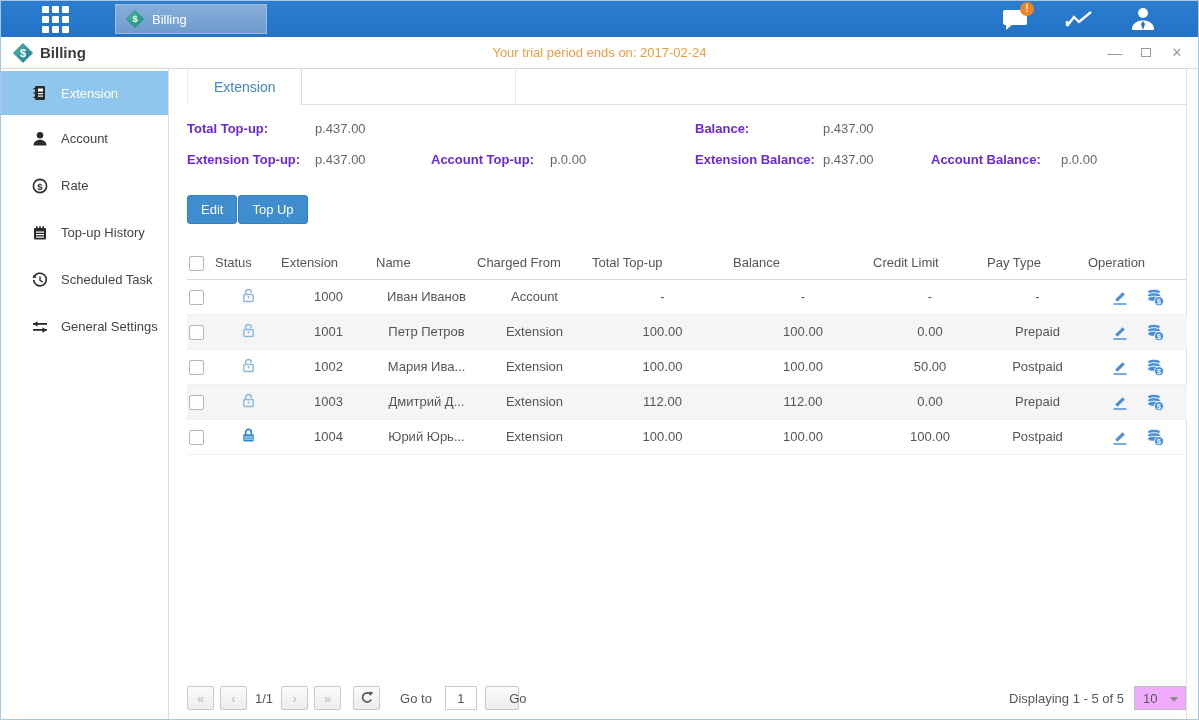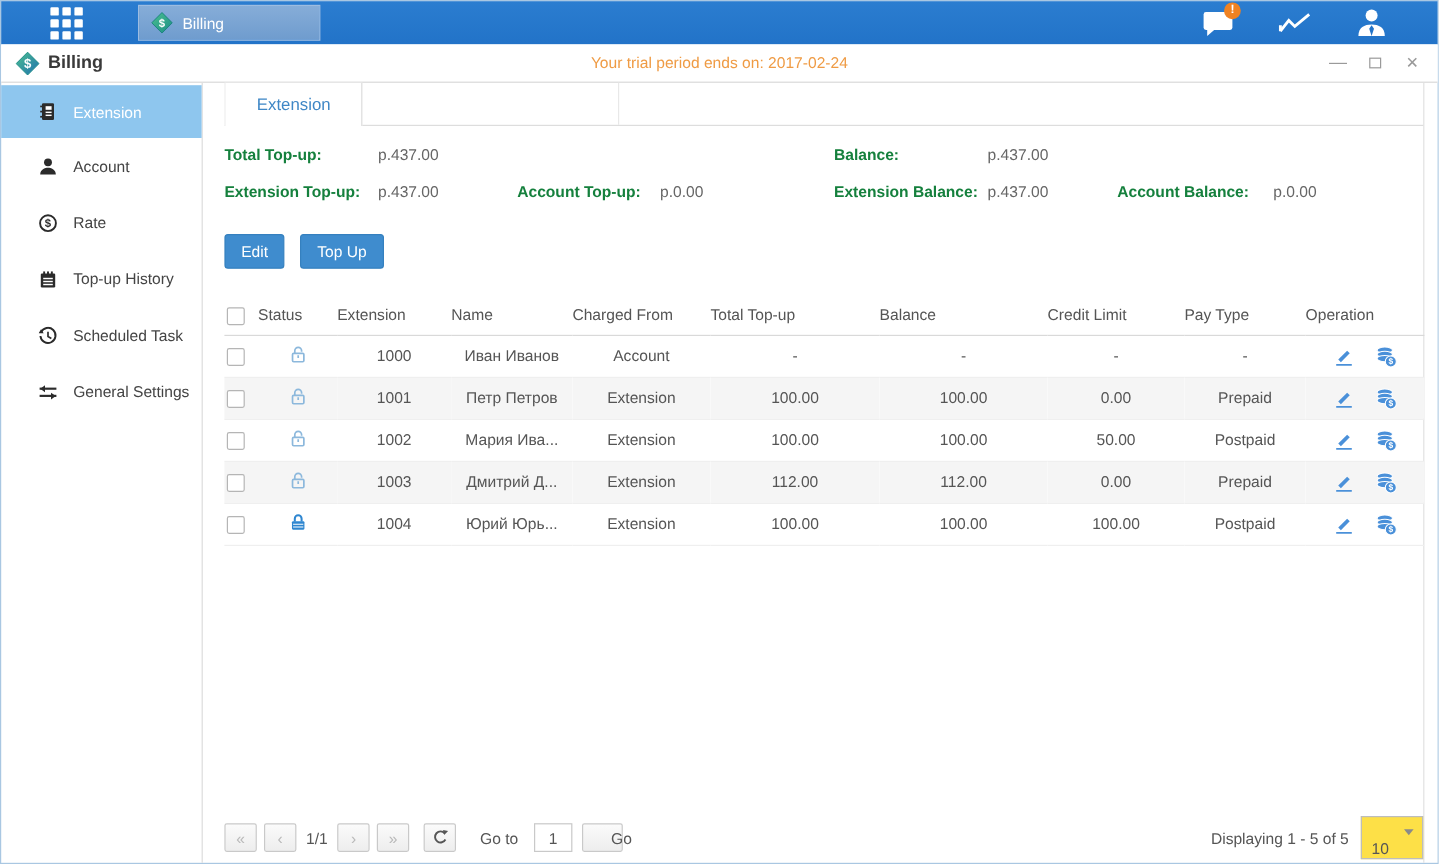--- a/index.html
+++ b/index.html
@@ -36,23 +36,23 @@
   .content-wrap { margin-left:18px; width:1000px; height:100%; border-right:1px solid #e2e2e2; display:flex; flex-direction:column; }
 
   
   .tabstrip { height:36px; border-bottom:1px solid #ddd; position:relative; flex-shrink:0; }
   .tab { display:inline-block; height:36px; line-height:36px; padding:0 26px; background:#fff; border-right:1px solid #ddd; border-left:1px solid #eee; color:#3f87c6; font-size:14px; position:relative; top:1px; margin-top:-1px; cursor:pointer; }
   .strip-divider { position:absolute; left:328px; top:0; width:1px; height:35px; background:#e8e8e8; }
 
   
   .panel { position:relative; flex:1; }
   .summary { position:relative; height:60px; margin-top:16px; font-size:13px; }
-  .s-label { position:absolute; font-weight:bold; color:#15803d; white-space:nowrap; }
+  .s-label { position:absolute; font-weight:bold; color:#6d28d9; white-space:nowrap; }
   .s-value { position:absolute; color:#666; white-space:nowrap; }
-  .actions { margin-top:14px; display:flex; gap:13px; }
+  .actions { margin-top:14px; display:flex; gap:1px; }
   .btn-primary { min-width:46px; height:29px; padding:0 13px; background:#3f8cce; border:1px solid #3580bf; border-radius:3px; color:#fff; font-size:13px; cursor:pointer; font-family:inherit; }
 
   
   table { border-collapse:collapse; table-layout:fixed; width:1000px; margin-top:23px; font-size:13px; }
   th { font-weight:normal; color:#555; height:32px; text-align:left; border-bottom:1px solid #d9d9d9; }
   td { height:35px; text-align:center; color:#555; border-bottom:1px solid #efefef; overflow:hidden; white-space:nowrap; }
   tbody tr:nth-child(even) { background:#f5f5f5; }
   .cb { width:15px; height:15px; border:1px solid #b5b5b5; border-radius:2px; background:#fff; display:inline-block; vertical-align:middle; cursor:pointer; }
   th.col-cb, td.col-cb { text-align:left; padding-left:2px; }
   .op-icons { display:flex; justify-content:center; align-items:center; gap:16px; }
@@ -63,21 +63,21 @@
 
   
   .pagination { position:absolute; left:0; right:0; bottom:8px; height:26px; display:flex; align-items:center; font-size:13px; color:#555; }
   .pg-btn { width:27px; height:24px; background:linear-gradient(180deg,#fbfbfb,#ededed); border:1px solid #c9c9c9; border-radius:2px; display:flex; align-items:center; justify-content:center; color:#b9b9b9; font-size:13px; margin-right:6px; cursor:pointer; }
   .pg-ind { margin:0 8px 0 2px; color:#555; }
   .pg-refresh { color:#555; margin-left:6px; }
   .goto-label { margin:0 13px 0 14px; }
   .goto-input { width:32px; height:24px; border:1px solid #c9c9c9; text-align:center; font-size:13px; color:#555; font-family:inherit; }
   .go-btn { margin-left:8px; width:34px; }
   .pg-right { margin-left:auto; display:flex; align-items:center; gap:10px; }
-  .pagesize { width:52px; height:36px; border:1px solid #bdbdbd; display:flex; align-items:flex-end; padding-left:8px; position:relative; cursor:pointer; color:#555; background:#fde047; }
+  .pagesize { width:52px; height:24px; border:1px solid #bdbdbd; display:flex; align-items:center; padding-left:8px; position:relative; cursor:pointer; color:#555; background:#f0abfc; }
   .pagesize .arrow { position:absolute; right:7px; top:10px; width:0; height:0; border-left:4px solid transparent; border-right:4px solid transparent; border-top:5px solid #8a8a8a; }
 </style>
 </head>
 <body>
 
 <div class="window">
 
   <div class="topbar">
     <div class="app-grid">
       <i></i>

